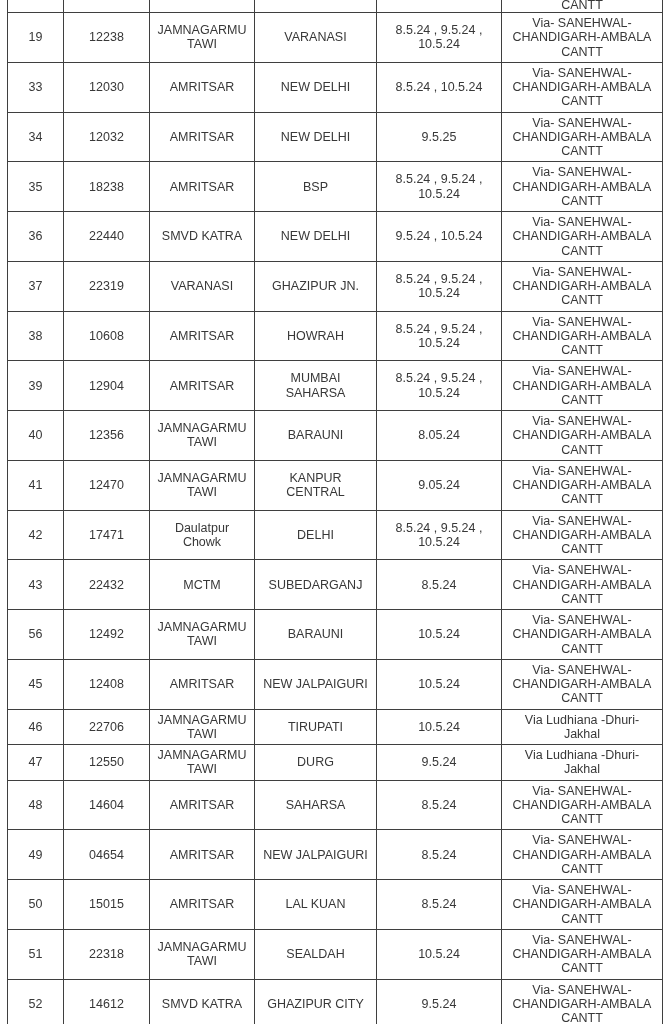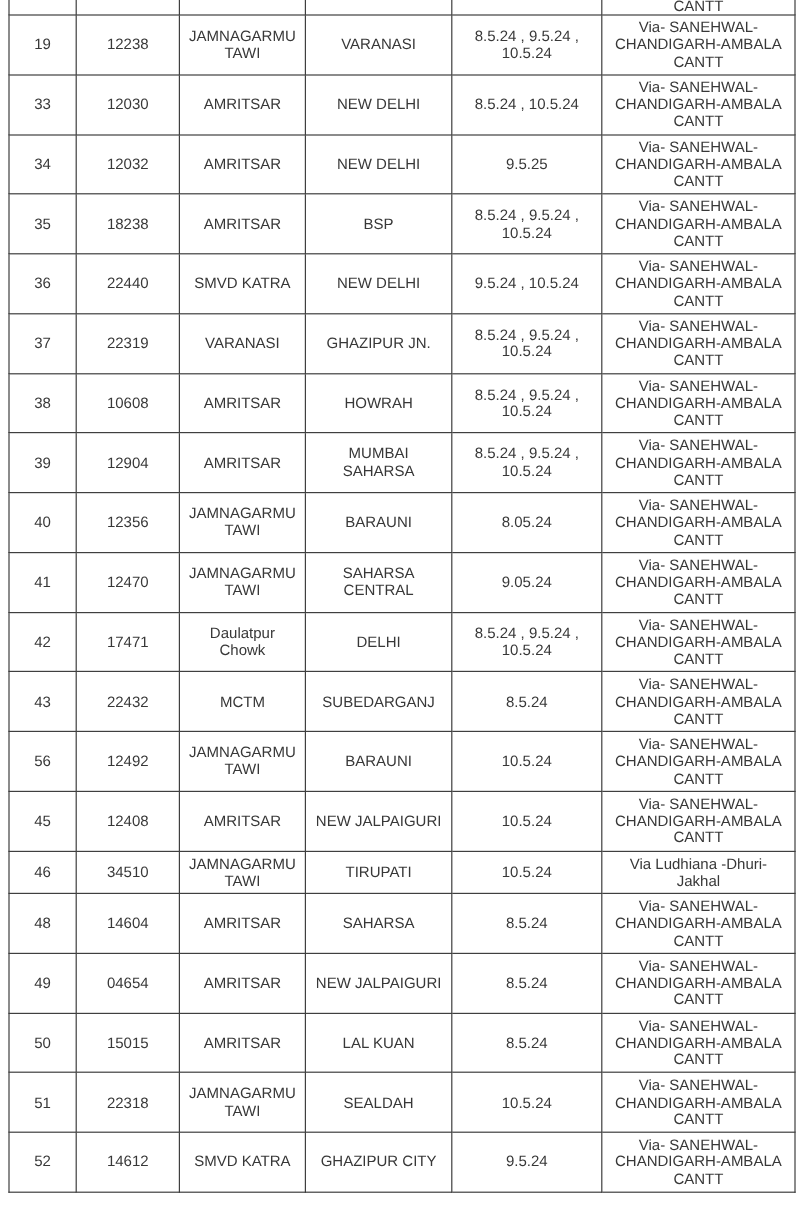--- a/index.html
+++ b/index.html
@@ -149,21 +149,21 @@
     <td class="c-train">12356</td>
     <td class="c-origin">JAMNAGARMU TAWI</td>
     <td class="c-dest">BARAUNI</td>
     <td class="c-dates">8.05.24</td>
     <td class="c-via">Via- SANEHWAL-CHANDIGARH-AMBALA CANTT</td>
   </tr>
         <tr>
     <td class="c-sno">41</td>
     <td class="c-train">12470</td>
     <td class="c-origin">JAMNAGARMU TAWI</td>
-    <td class="c-dest">SAHARSA CENTRAL</td>
+    <td class="c-dest">KANPUR CENTRAL</td>
     <td class="c-dates">9.05.24</td>
     <td class="c-via">Via- SANEHWAL-CHANDIGARH-AMBALA CANTT</td>
   </tr>
         <tr>
     <td class="c-sno">42</td>
     <td class="c-train">17471</td>
     <td class="c-origin">Daulatpur Chowk</td>
     <td class="c-dest">DELHI</td>
     <td class="c-dates">8.5.24 , 9.5.24 , 10.5.24</td>
     <td class="c-via">Via- SANEHWAL-CHANDIGARH-AMBALA CANTT</td>
@@ -187,24 +187,32 @@
         <tr>
     <td class="c-sno">45</td>
     <td class="c-train">12408</td>
     <td class="c-origin">AMRITSAR</td>
     <td class="c-dest">NEW JALPAIGURI</td>
     <td class="c-dates">10.5.24</td>
     <td class="c-via">Via- SANEHWAL-CHANDIGARH-AMBALA CANTT</td>
   </tr>
         <tr>
     <td class="c-sno">46</td>
-    <td class="c-train">34510</td>
+    <td class="c-train">22706</td>
     <td class="c-origin">JAMNAGARMU TAWI</td>
     <td class="c-dest">TIRUPATI</td>
     <td class="c-dates">10.5.24</td>
+    <td class="c-via">Via Ludhiana -Dhuri-Jakhal</td>
+  </tr>
+        <tr>
+    <td class="c-sno">47</td>
+    <td class="c-train">12550</td>
+    <td class="c-origin">JAMNAGARMU TAWI</td>
+    <td class="c-dest">DURG</td>
+    <td class="c-dates">9.5.24</td>
     <td class="c-via">Via Ludhiana -Dhuri-Jakhal</td>
   </tr>
         <tr>
     <td class="c-sno">48</td>
     <td class="c-train">14604</td>
     <td class="c-origin">AMRITSAR</td>
     <td class="c-dest">SAHARSA</td>
     <td class="c-dates">8.5.24</td>
     <td class="c-via">Via- SANEHWAL-CHANDIGARH-AMBALA CANTT</td>
   </tr>

